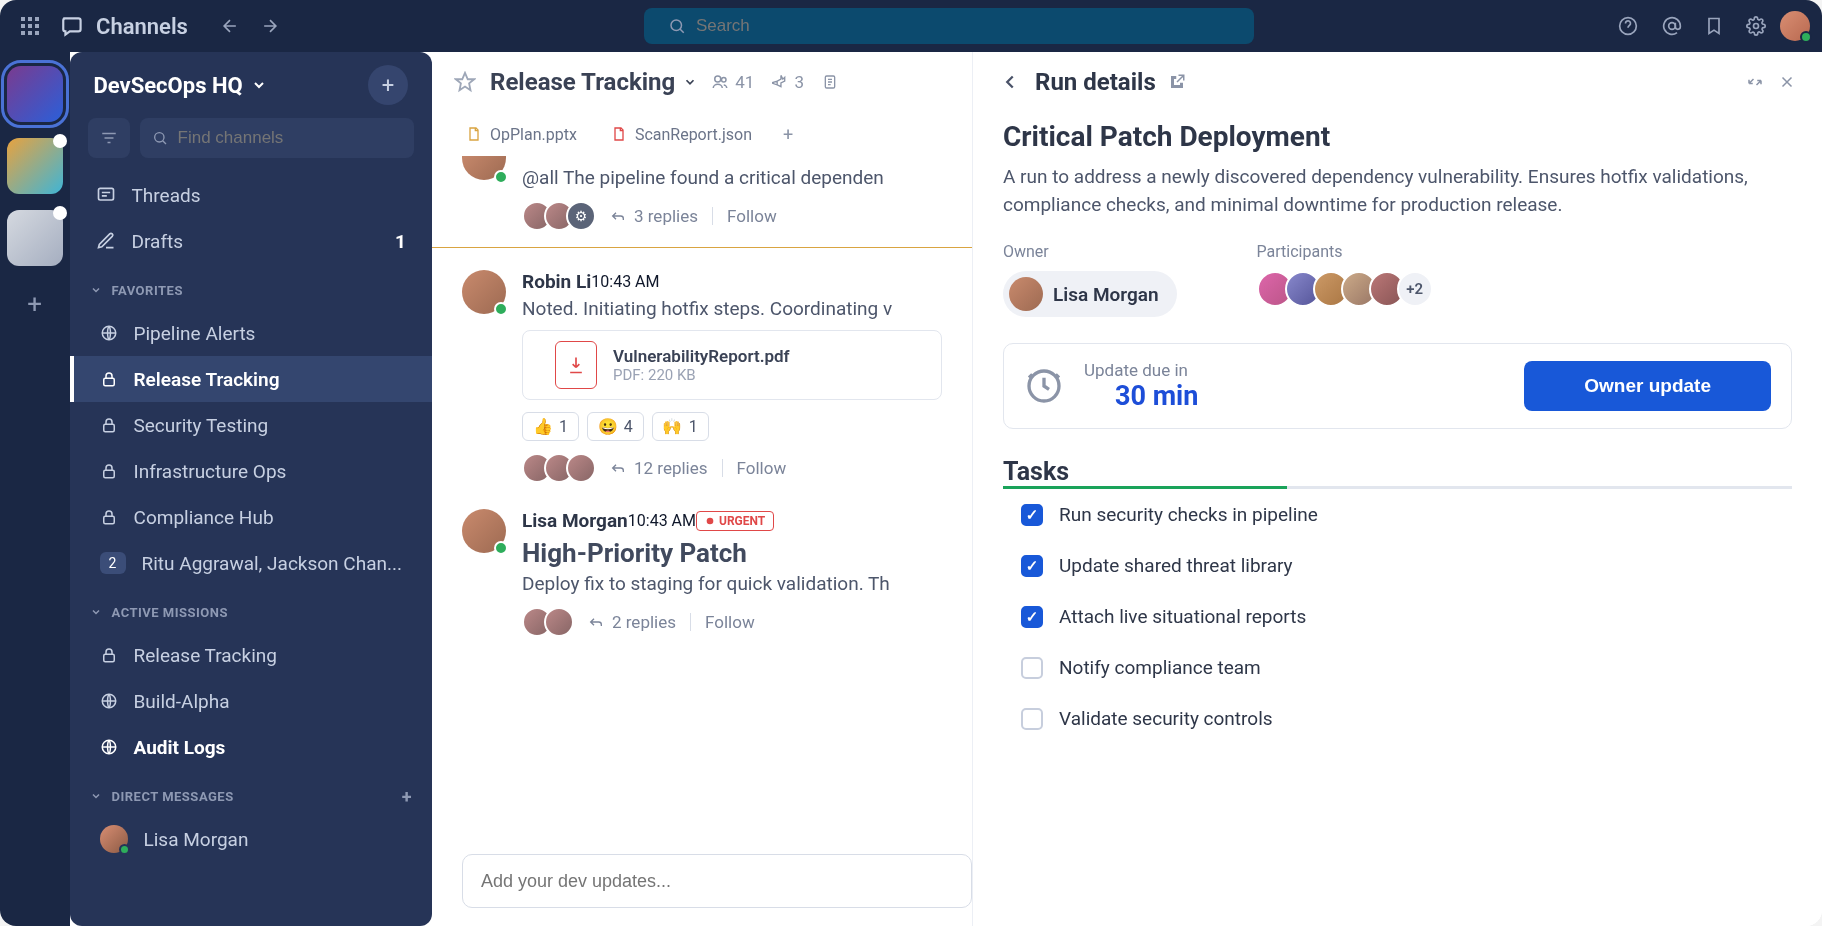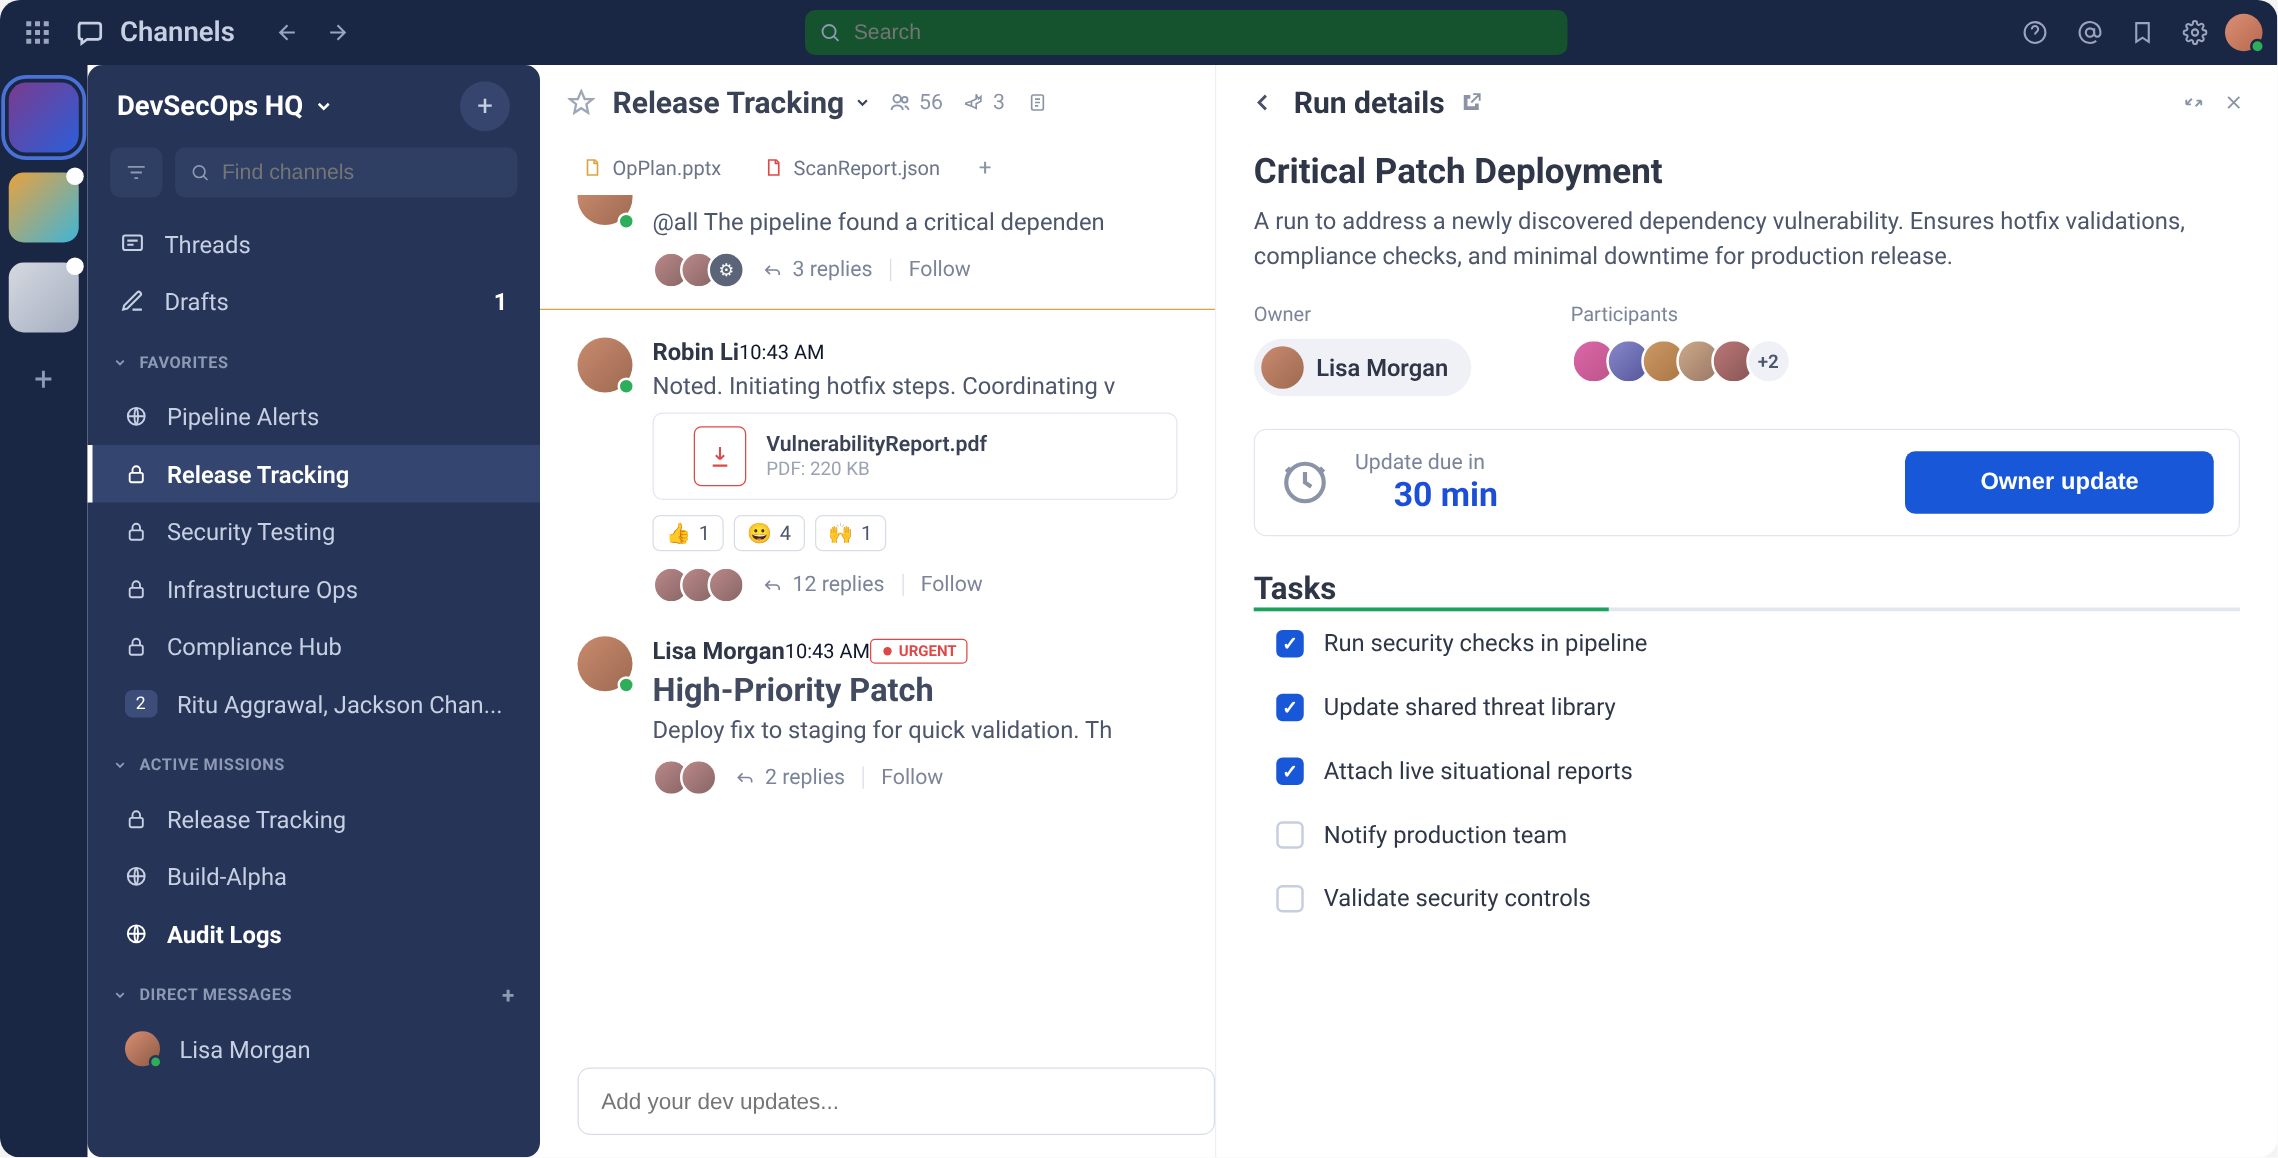--- a/index.html
+++ b/index.html
@@ -4,21 +4,21 @@
 <style>
 * { box-sizing: border-box; margin: 0; padding: 0; }
 body { font-family: -apple-system, BlinkMacSystemFont, "Segoe UI", Roboto, sans-serif; background: #f4f4f4; overflow: hidden; }
 .app { display: flex; flex-direction: column; height: 926px; width: 1822px; background: #fff; border-radius: 16px; overflow: hidden; }
 .topbar { height: 52px; background: #1a2744; display: flex; align-items: center; padding: 0 12px; gap: 8px; }
 .topbar-left { display: flex; align-items: center; gap: 12px; }
 .icon-btn { width: 36px; height: 36px; display: flex; align-items: center; justify-content: center; color: #9aa5bd; border-radius: 6px; cursor: pointer; }
 .channels-label { color: #c7d0e2; font-size: 22px; font-weight: 600; display: flex; align-items: center; gap: 10px; }
 .nav-arrows { display: flex; gap: 4px; margin-left: 12px; }
 .search-wrap { flex: 1; display: flex; justify-content: center; }
-.search-box { width: 610px; height: 36px; background: #14532d; border-radius: 8px; display: flex; align-items: center; padding: 0 11px; color: #8e99b3; gap: 10px; }
+.search-box { width: 610px; height: 36px; background: #0c4a6e; border-radius: 8px; display: flex; align-items: center; padding: 0 24px; color: #8e99b3; gap: 10px; }
 .search-box input { background: transparent; border: none; outline: none; color: #c7d0e2; font-size: 17px; flex: 1; }
 .topbar-right { display: flex; align-items: center; gap: 6px; }
 .avatar-sm { width: 30px; height: 30px; border-radius: 50%; background: linear-gradient(135deg, #d98e73, #b86950); position: relative; }
 .avatar-status { position: absolute; bottom: -2px; right: -2px; width: 12px; height: 12px; background: #2ead5b; border: 2px solid #1a2744; border-radius: 50%; }
 
 .body { flex: 1; display: flex; overflow: hidden; }
 .rail { width: 94px; background: #1a2744; display: flex; flex-direction: column; align-items: center; padding-top: 14px; gap: 16px; }
 .rail-item { width: 56px; height: 56px; border-radius: 12px; background: linear-gradient(135deg, #7a3b8f, #2b5fd9); position: relative; cursor: pointer; }
 .rail-item.active { outline: 3px solid #4a72d6; outline-offset: 3px; border-radius: 14px; }
 .rail-item.r2 { background: linear-gradient(135deg, #e8a23f, #3fb5d6); }
@@ -382,21 +382,21 @@
               </svg>
           </div>
           <div class="feed-meta">
             <div class="feed-meta-item">
               <svg width="18" height="18" viewBox="0 0 24 24" fill="none" stroke="currentColor" stroke-width="2">
                   <circle cx="9" cy="8" r="4"></circle>
                   <path d="M3 20c0-3 3-5 6-5s6 2 6 5"></path>
                   <circle cx="17" cy="9" r="3"></circle>
                   <path d="M21 20c0-2-2-4-4-4"></path>
                 </svg>
-              <span>56</span>
+              <span>41</span>
             </div>
             <div class="feed-meta-item">
               <svg width="16" height="16" viewBox="0 0 24 24" fill="none" stroke="currentColor" stroke-width="2">
                   <path d="M12 2l4 4-2 6 4 4-6 2-4-4-4 8 8-4-4-4 2-6-4-4 6 2z" transform="rotate(45 12 12)"></path>
                 </svg>
               <span>3</span>
             </div>
             <div class="feed-meta-item">
               <svg width="16" height="16" viewBox="0 0 24 24" fill="none" stroke="currentColor" stroke-width="2">
                   <rect x="5" y="3" width="14" height="18" rx="2"></rect>
@@ -611,21 +611,21 @@
               <div class="task-item">
                 <div class="checkbox checked"></div>
                 <span>Update shared threat library</span>
               </div>
               <div class="task-item">
                 <div class="checkbox checked"></div>
                 <span>Attach live situational reports</span>
               </div>
               <div class="task-item">
                 <div class="checkbox"></div>
-                <span>Notify production team</span>
+                <span>Notify compliance team</span>
               </div>
               <div class="task-item">
                 <div class="checkbox"></div>
                 <span>Validate security controls</span>
               </div>
             </div>
         </div>
       </div>
     </div>
   </div>

